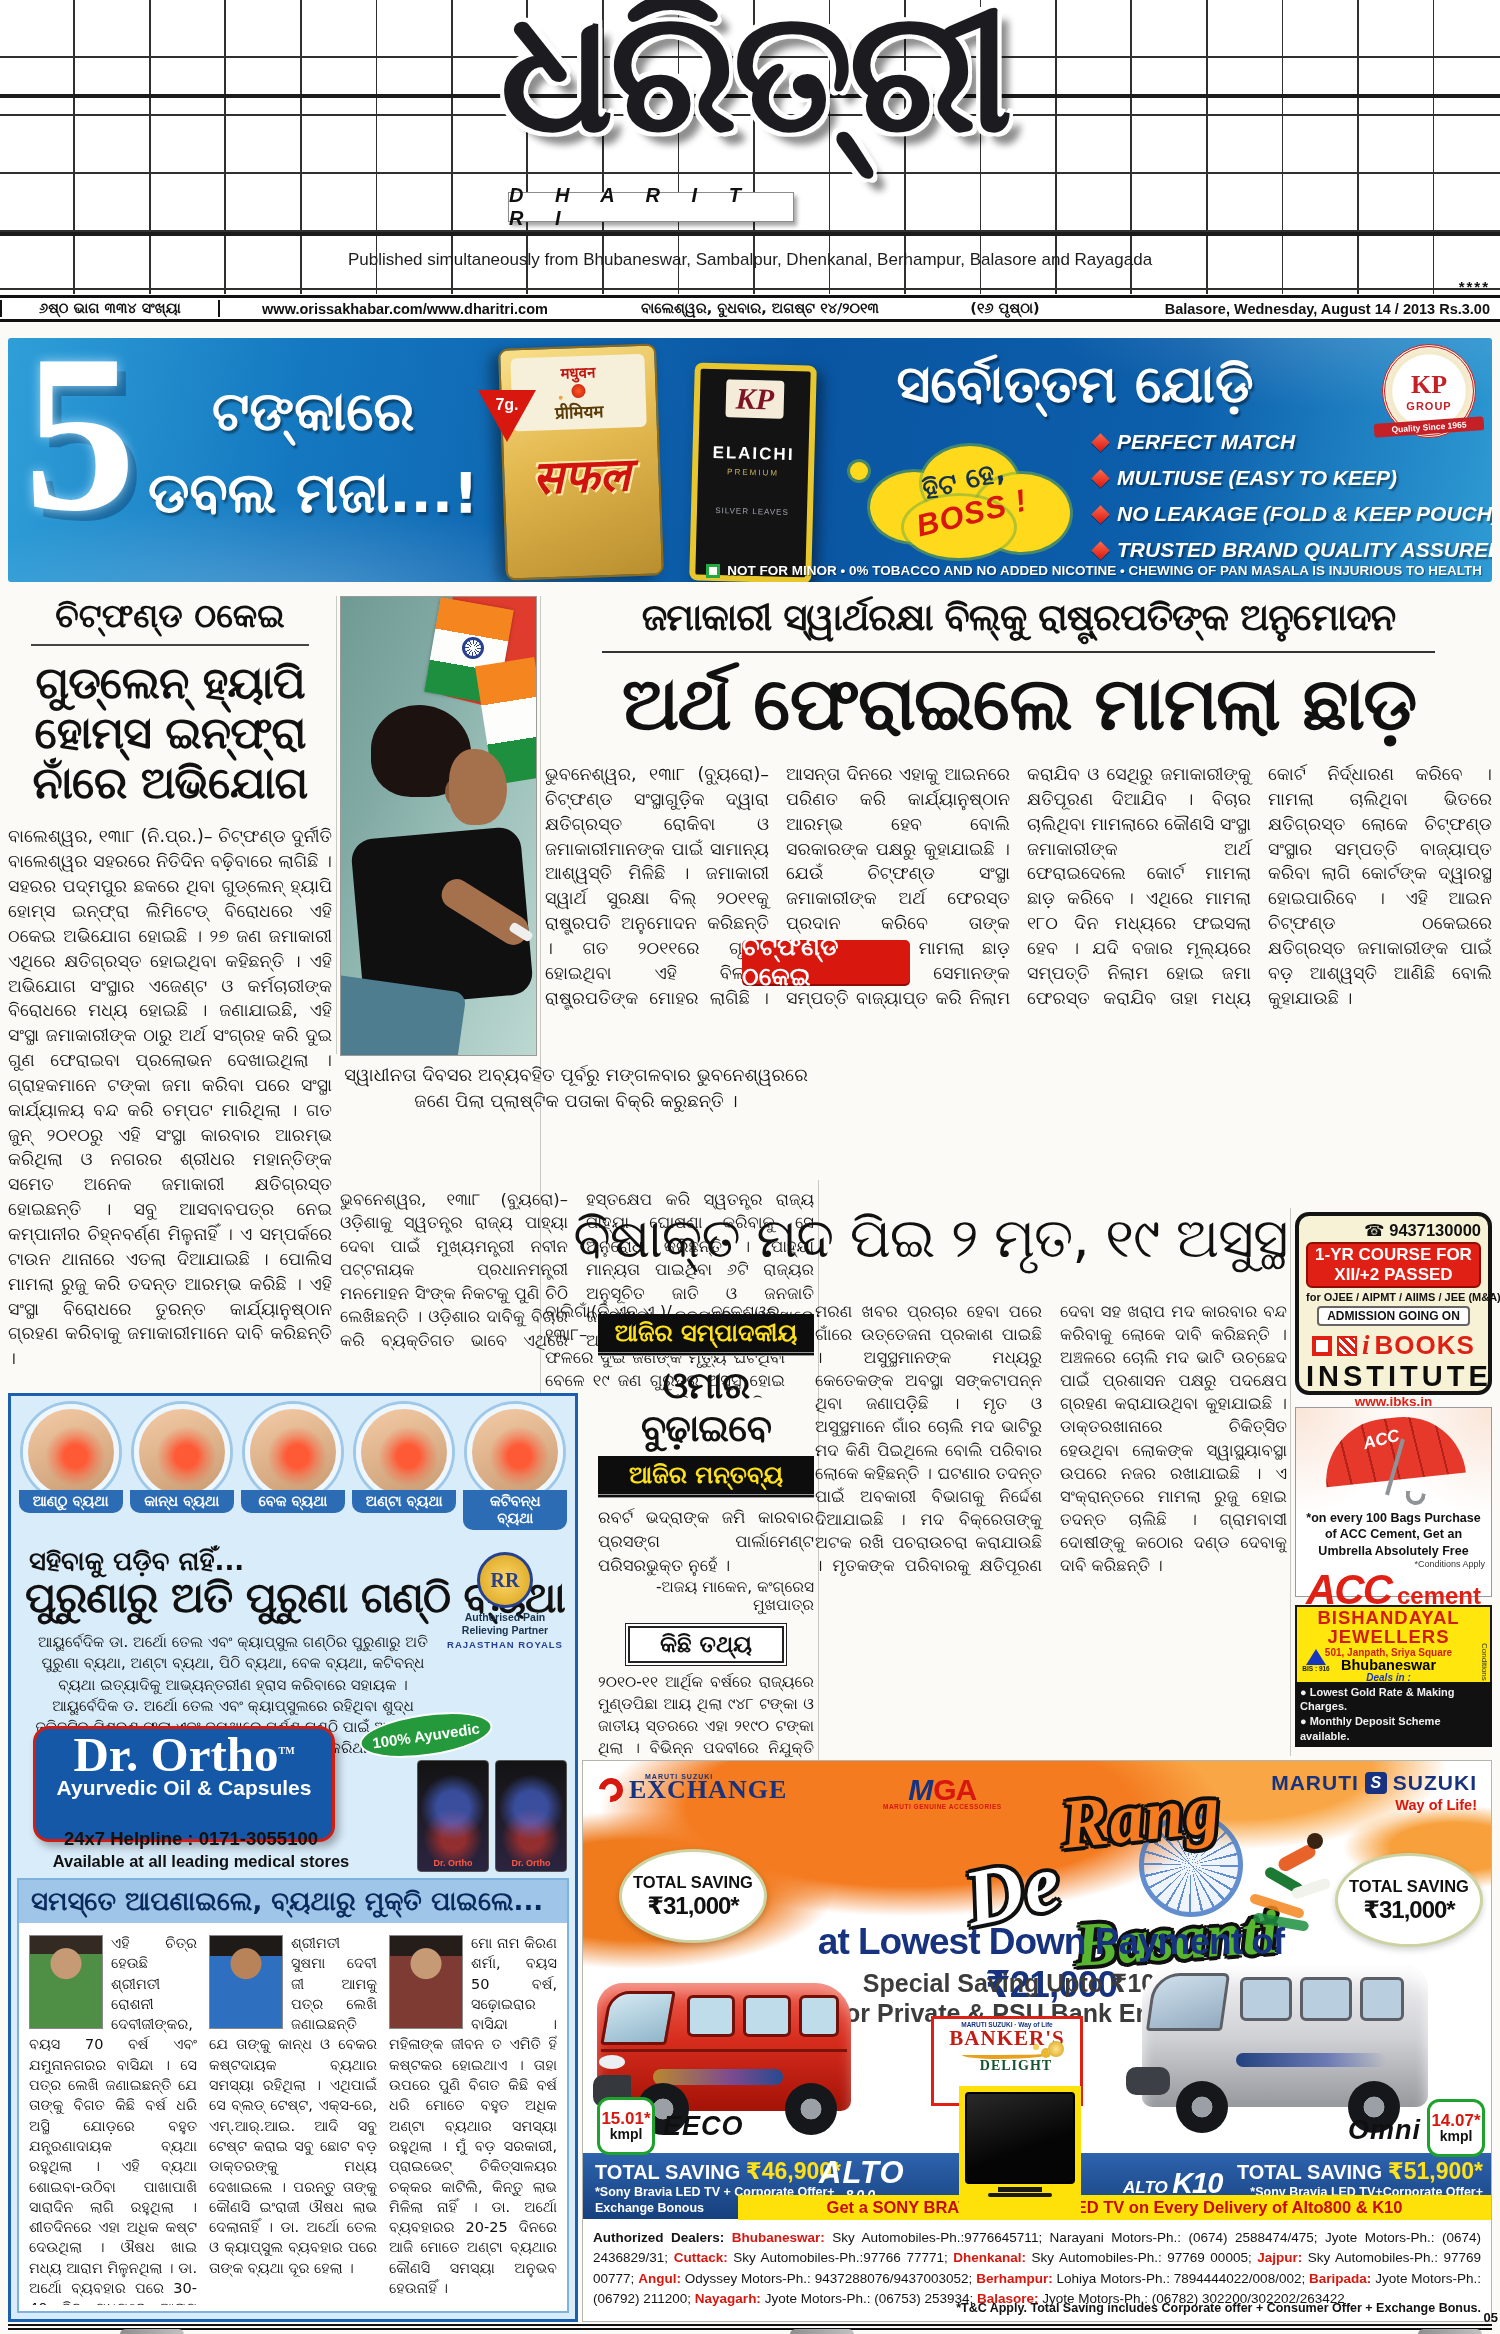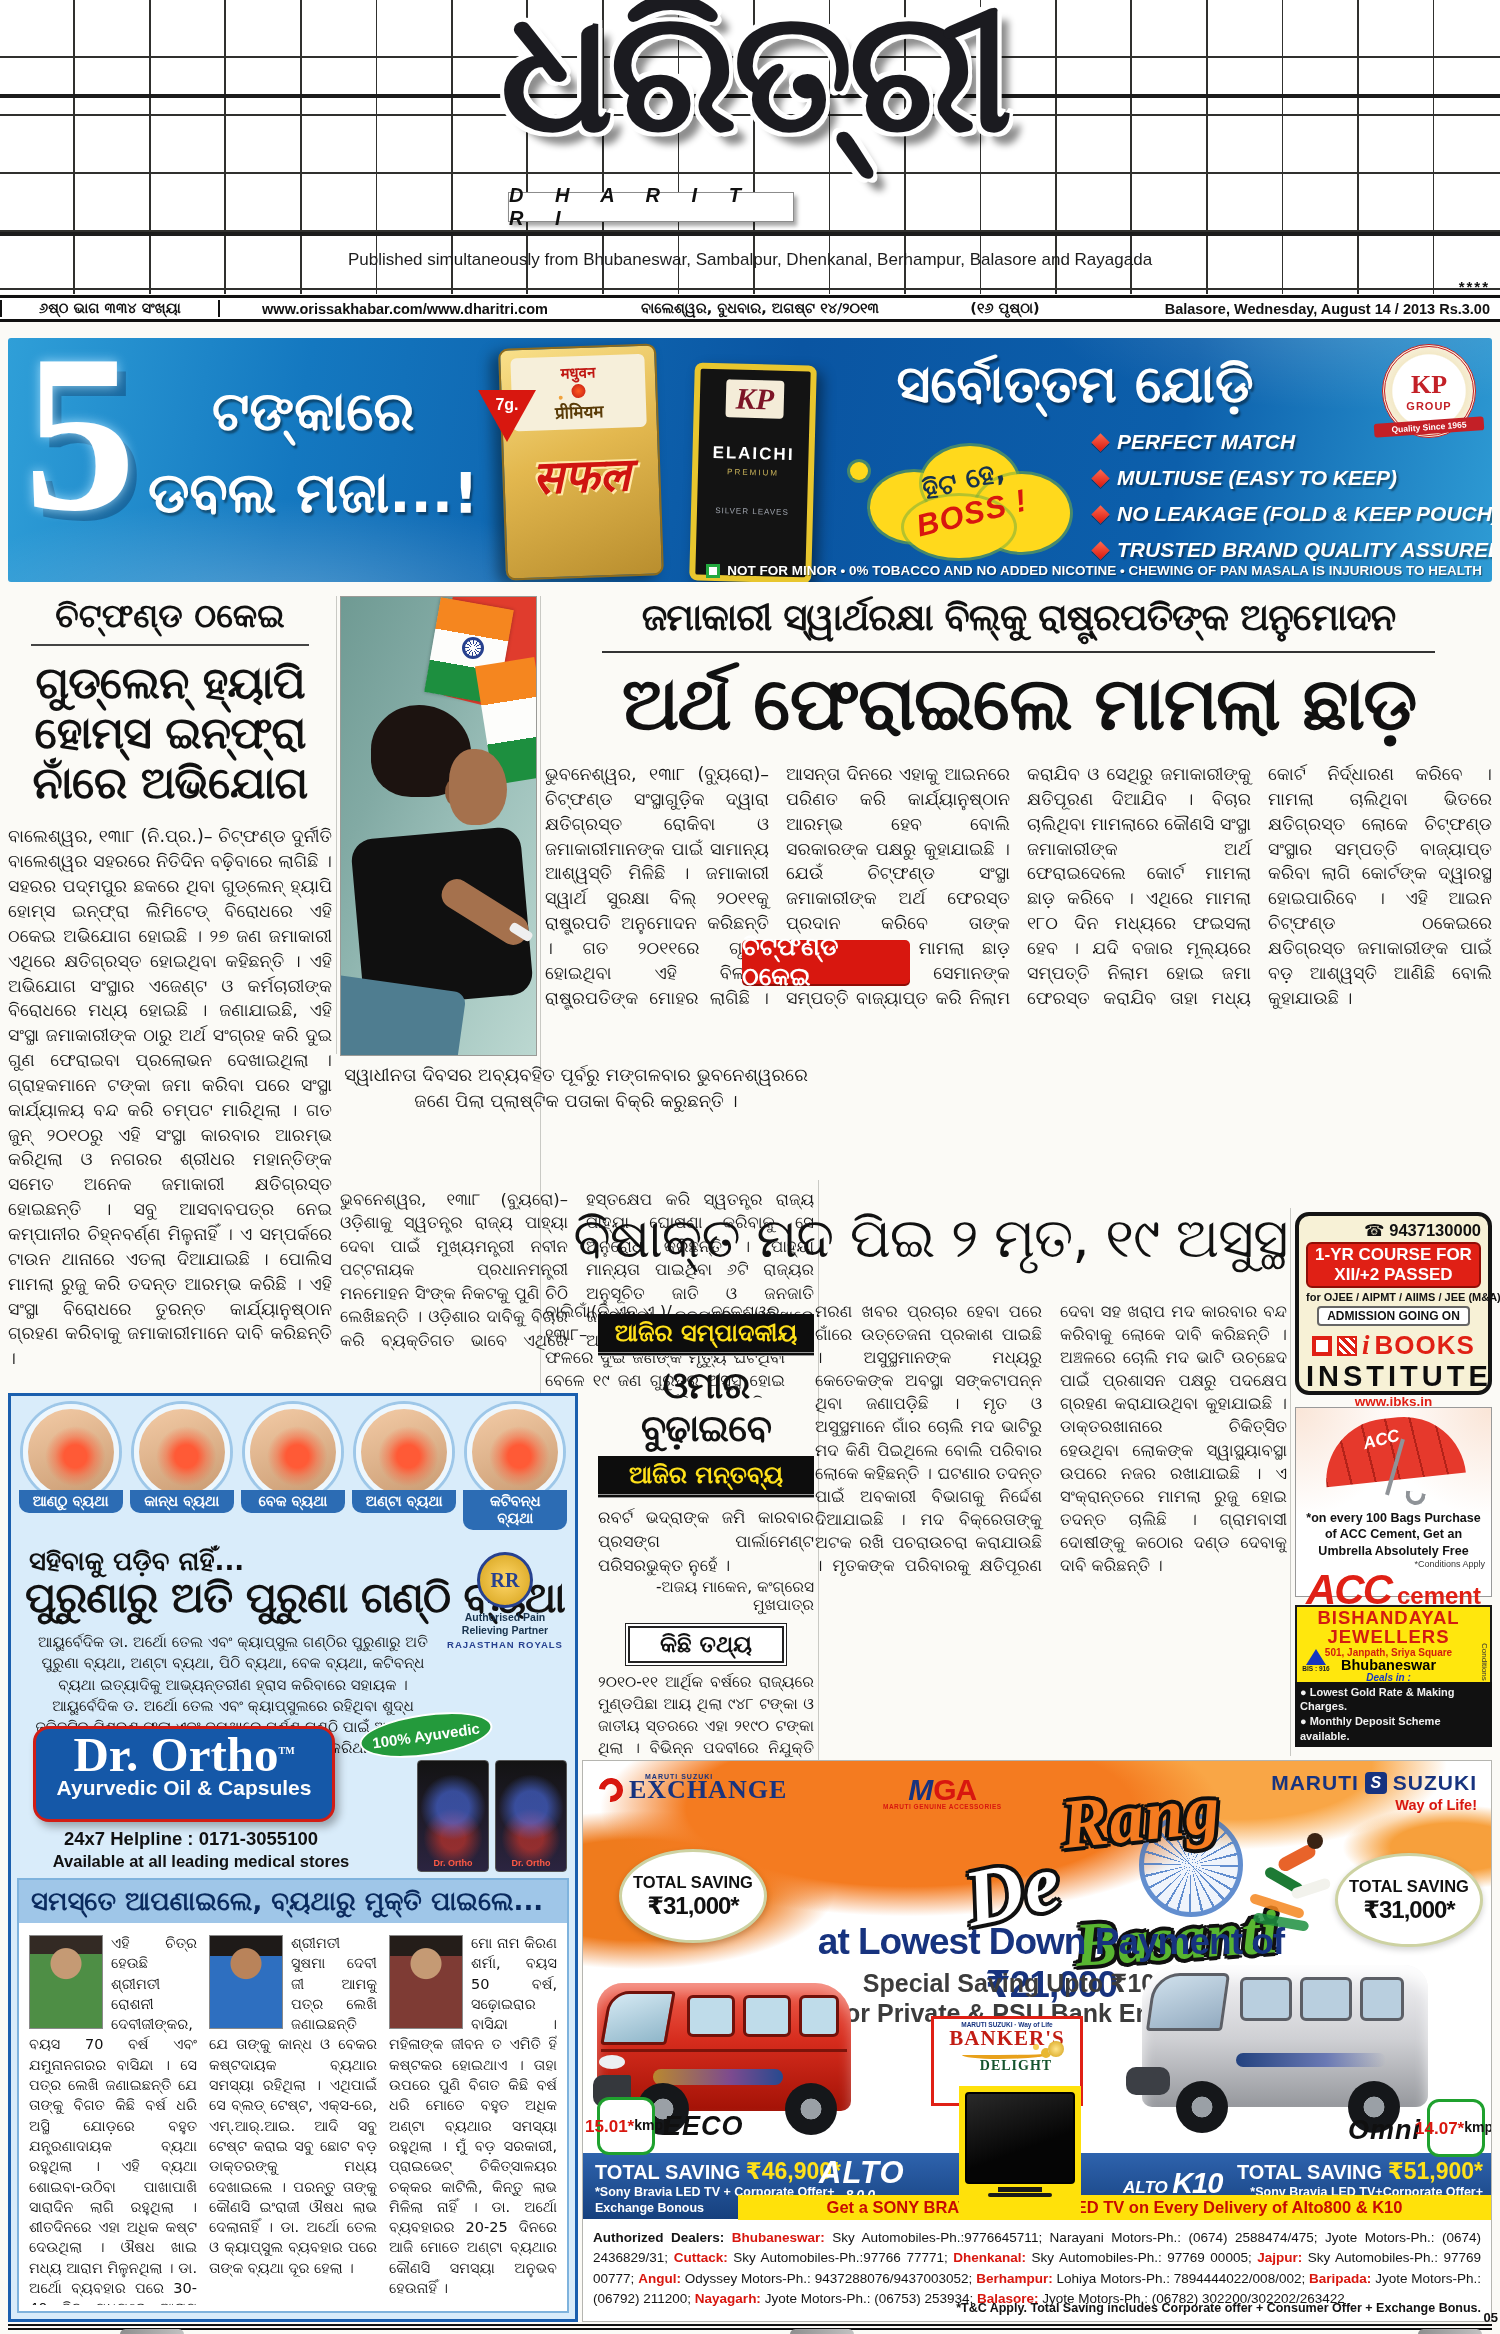--- a/index.html
+++ b/index.html
@@ -221,21 +221,21 @@
      padding:3px 8px;margin-top:-10px;position:relative}
   .ortho-slogan{position:absolute;left:18px;top:150px;font-size:26px;font-weight:700}
   .ortho-head{position:absolute;left:14px;top:180px;width:545px;font-size:42px;font-weight:800;letter-spacing:-1px;line-height:1.05}
   .ortho-para{position:absolute;left:16px;top:236px;width:412px;font-size:15px;line-height:1.42;text-align:center}
   .rr{position:absolute;right:10px;top:156px;width:120px;text-align:center}
   .rr-crest{width:56px;height:56px;margin:0 auto 3px;border-radius:50%;background:radial-gradient(circle,#ffd76a,#d4a017);
      border:3px solid #27418f;color:#27418f;font-weight:800;font-size:20px;display:flex;align-items:center;justify-content:center;
      font-family:"Liberation Serif",serif}
   .rr-t{font-size:10.5px;font-weight:800;color:#17324d;line-height:1.25}
   .rr-b{font-size:9.5px;font-weight:800;color:#27418f;letter-spacing:1px;margin-top:2px}
-  .dro{position:absolute;left:22px;top:330px;width:302px;height:96px;background:#1558a8;border-radius:16px;border:3px solid #d21d15;
+  .dro{position:absolute;left:22px;top:330px;width:302px;height:116px;background:#1558a8;border-radius:16px;border:3px solid #d21d15;
      color:#fff;text-align:center;box-shadow:4px 5px 8px rgba(0,0,0,.3)}
   .dro-name{font-family:"Liberation Serif","DejaVu Serif",serif;font-weight:800;font-size:49px;line-height:1.05}
   .dro-tm{font-size:10px;vertical-align:super}
   .dro-sub{font-weight:800;font-size:21px;margin-top:-4px;color:#fdfdfd}
   .ayu{position:absolute;left:348px;top:318px;width:134px;height:42px;background:#249a3c;border:2px solid #fff;border-radius:50%;
      color:#fff;display:flex;align-items:center;justify-content:center;font-weight:800;font-size:15px;transform:rotate(-8deg)}
   .prods{position:absolute;right:8px;top:364px;width:150px;height:112px;display:flex;gap:6px}
   .prod{flex:1;border:1px solid #555;border-radius:4px;position:relative;overflow:hidden;
      background:radial-gradient(circle at 50% 42%,rgba(80,120,255,.55) 0 22%,transparent 45%),
                 radial-gradient(circle at 50% 70%,rgba(255,60,40,.5) 0 14%,transparent 35%),
@@ -331,21 +331,21 @@
   #bankers{position:absolute;left:348px;top:255px;width:152px;height:90px;background:#fff;border:3px solid #e02015;
      text-align:center;padding-top:2px;z-index:4}
   .bk-head{font-size:6.5px;font-weight:800;color:#17337f}
   .bk-1{color:#c21d14;font-family:"Liberation Serif",serif;font-weight:800;font-size:21px;letter-spacing:1px;line-height:1}
   .bk-coins{width:90px;height:10px;margin:0 auto;border-bottom:4px solid #e8a11b;border-radius:0 0 60% 40%;position:relative}
   .bk-coins i{position:absolute;right:-12px;top:-8px;width:16px;height:16px;border-radius:50%;
      background:radial-gradient(circle,#ffe48a,#d4a017);box-shadow:-10px 4px 0 -3px #e8b833,-20px -2px 0 -5px #f5cf55}
   .bk-2{color:#14532d;font-family:"Liberation Serif",serif;font-weight:800;font-size:14px;letter-spacing:1px;margin-left:18px;line-height:1.05}
   
   .kmpl{position:absolute;width:58px;height:58px;background:#fff;border:3px solid #1fa12e;border-radius:12px;
-     display:flex;flex-direction:row;align-items:center;justify-content:center;z-index:4}
+     display:flex;flex-direction:column;align-items:center;justify-content:center;z-index:4}
   .kmpl .v{color:#d8170f;font-weight:800;font-size:17px;line-height:1}
   .kmpl .u{font-weight:800;font-size:14px;line-height:1.1}
   #kmpl-eeco{left:14px;top:336px}
   #kmpl-omni{right:6px;top:338px}
   .vname{position:absolute;font-weight:800;font-style:italic;font-size:27px;color:#101010;letter-spacing:1px}
   #vn-eeco{left:80px;top:350px}
   #vn-omni{right:70px;top:354px}
   
   #mband{position:absolute;left:0;right:0;top:392px;height:66px;background:linear-gradient(180deg,#2e63ad,#16407e)}
   .mb-left{position:absolute;left:12px;top:5px;width:260px;color:#fff}

